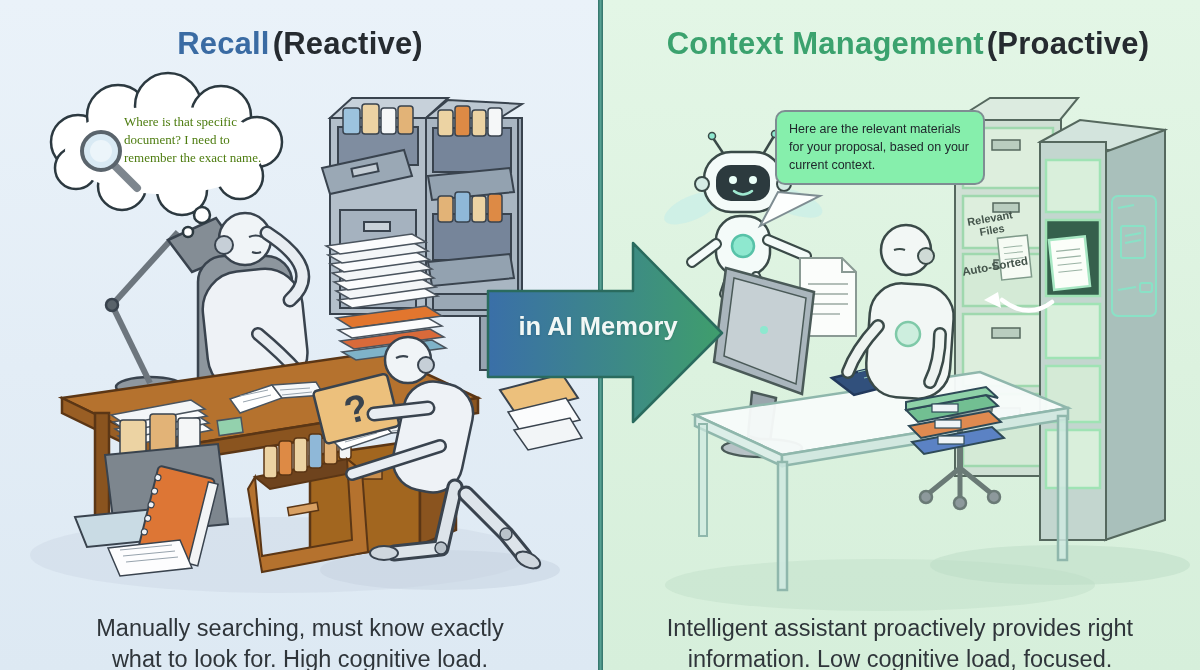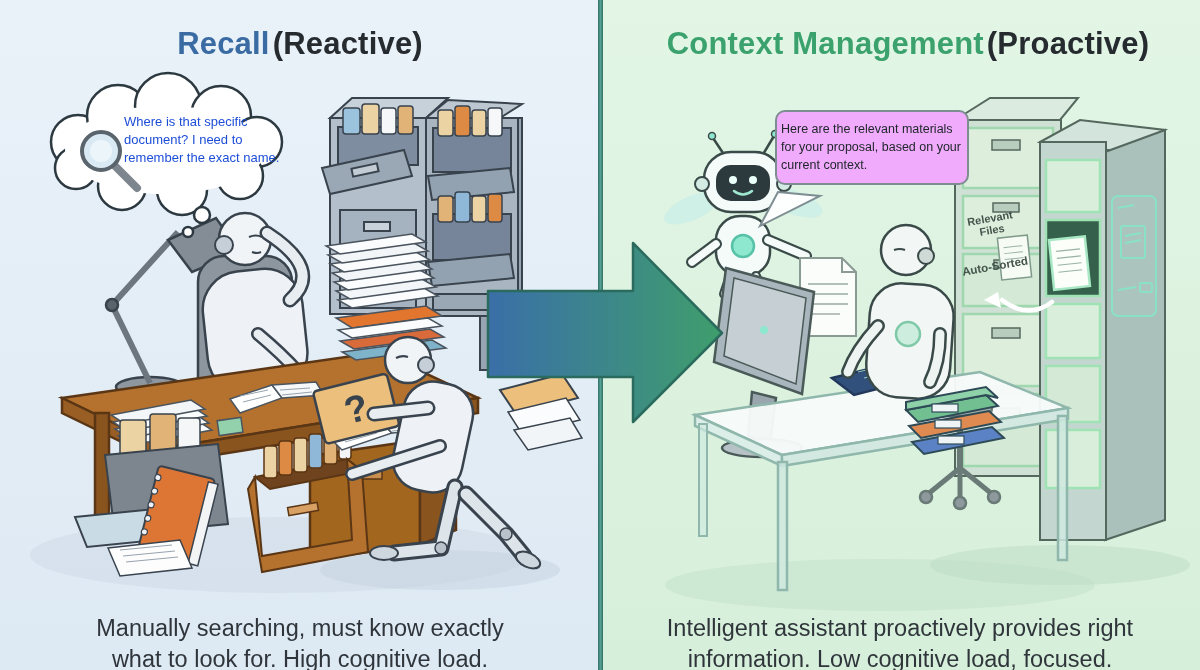--- a/index.html
+++ b/index.html
@@ -21,23 +21,23 @@
   .title.left{left:0;} .title.right{left:600px;padding-left:8px;}
   .title .hl-blue{color:#3a6ba3;margin-top:22px;} .title .hl-green{color:#3ba26e;}
   .title .rest{margin-left:3px;}
 
   .caption{position:absolute;top:597px;text-align:center;font-size:23.5px;
            line-height:1.32;color:#2f353a;font-weight:400;margin-top:16px;}
   .caption.left{left:72px;width:456px;}
   .caption.right{left:636px;width:528px;}
 
   .bubble-text{position:absolute;left:124px;top:113px;width:158px;
-               font-size:13px;line-height:1.38;color:#1d4ed8;}
-  .speech{position:absolute;left:775px;top:110px;width:182px;background:#f0abfc;
-          border:2px solid #7e8d92;border-radius:10px;padding:9px 4px;
+               font-size:13px;line-height:1.38;color:#4d7c0f;font-family:Liberation Serif, serif;}
+  .speech{position:absolute;left:775px;top:110px;width:182px;background:#86efac;
+          border:2px solid #7e8d92;border-radius:10px;padding:9px 12px;
           font-size:12.5px;line-height:1.42;color:#20282c;}
 
   .drawer-label{position:absolute;color:#44544b;font-weight:700;text-align:center;
                 transform:rotate(-10deg);line-height:1.1;}
   .drawer-label.top{left:962px;top:212px;width:58px;font-size:11px;}
   .drawer-label.bottom{left:953px;top:260px;width:84px;font-size:11.5px;}
 
   .arrow-svg{position:absolute;left:0;top:0;pointer-events:none;}
   .arrow-text{position:absolute;left:484px;top:310px;width:228px;text-align:center;
               font-size:25.5px;font-weight:700;color:#f2f8f6;line-height:1.26;
@@ -453,20 +453,21 @@
   <svg class="arrow-svg" width="1200" height="670" viewBox="0 0 1200 670">
     <defs>
       <linearGradient id="arrowGrad" gradientUnits="userSpaceOnUse" x1="488" y1="334" x2="722" y2="334">
         <stop offset="0%" stop-color="#3a6fa8"></stop>
         <stop offset="100%" stop-color="#3f9e6c"></stop>
       </linearGradient>
     </defs>
     <polygon points="488,291 633,291 633,243 722,333 633,422 633,377 488,377" fill="url(#arrowGrad)" stroke="#2a6b5e" stroke-width="2.5" stroke-linejoin="round"></polygon>
   </svg>
   <div class="arrow-text">
+    <div>in AI Memory</div>
   </div>
 
   <div class="title left">
     <span class="hl-blue">Recall</span><span class="rest">(Reactive)</span>
   </div>
   <div class="title right">
     <span class="hl-green">Context Management</span><span class="rest">(Proactive)</span>
   </div>
 
   <div class="bubble-text">Where is that specific document? I need to remember the exact name.</div>

